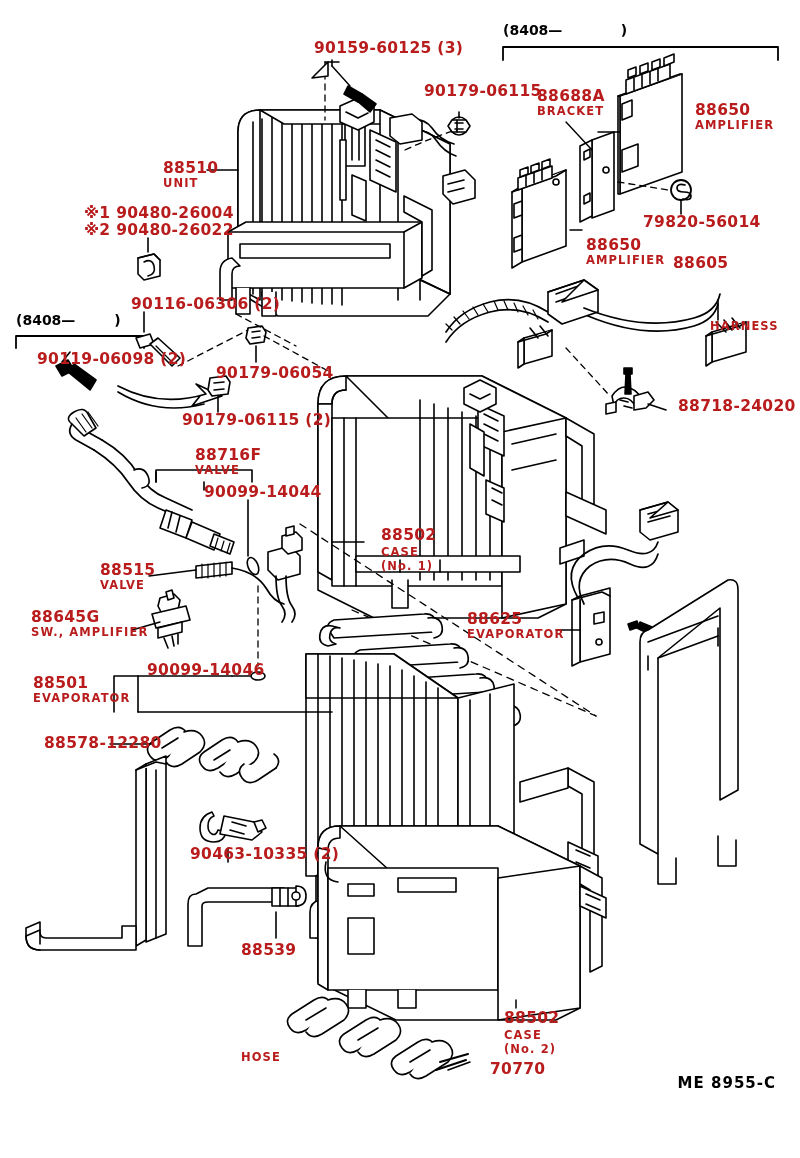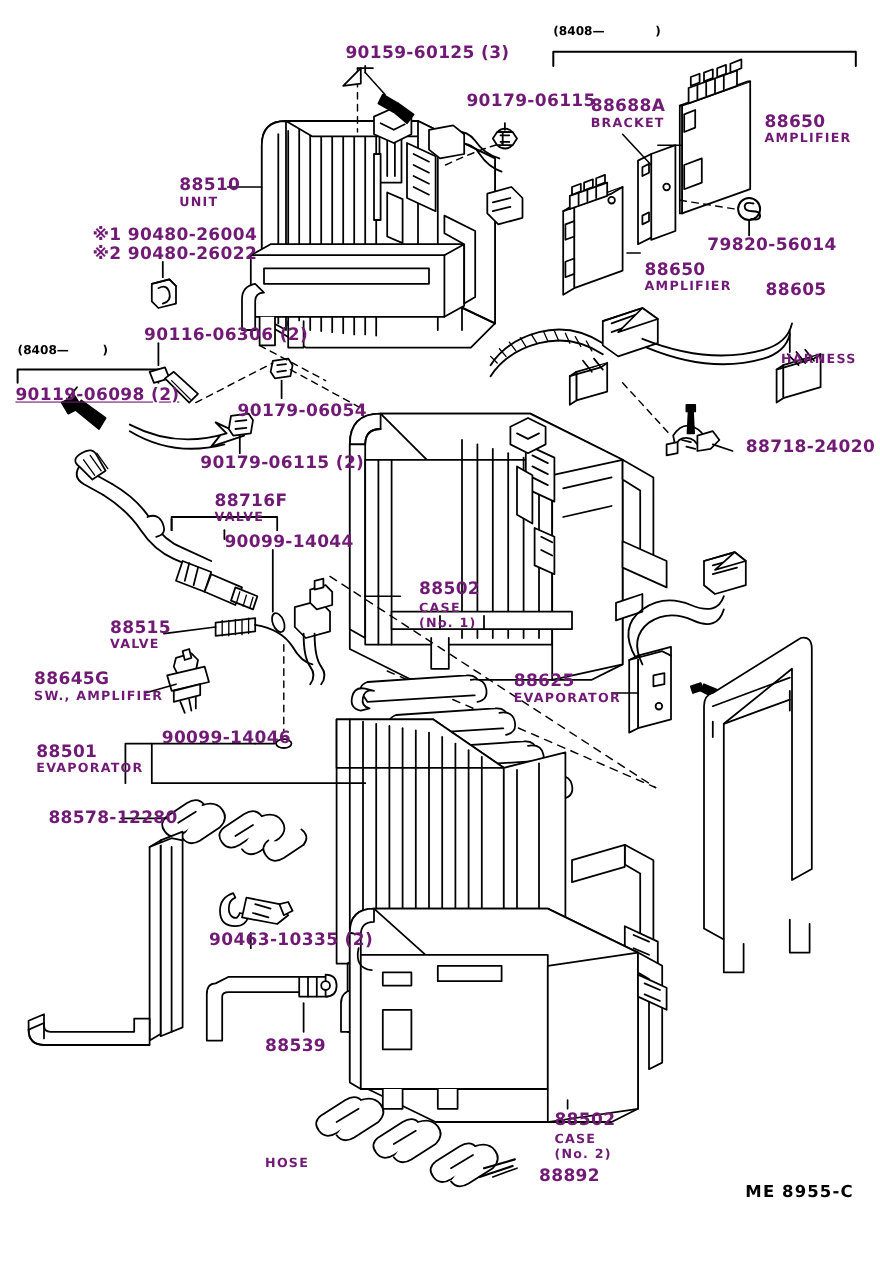--- a/index.html
+++ b/index.html
@@ -17,21 +17,21 @@
     overflow: hidden;
   }
   #art {
     position: absolute;
     left: 0; top: 0;
     width: 800px;
     height: 1158px;
   }
   .lbl {
     position: absolute;
-    color: #701a75;
+    color: #b91c1c;
     font-weight: bold;
     letter-spacing: 0.3px;
     white-space: pre;
     line-height: 1.02;
   }
   .pn {
     font-size: 15.5px;
     font-weight: bold;
   }
   .sub {
@@ -50,21 +50,21 @@
   }
   .legend .rule {
     border-bottom: 2px solid #000;
     width: 140px;
     margin-top: 2px;
   }
   .star { font-size: 14px; }
   .rngtop {
     position: absolute;
     font-weight: bold;
-    font-size: 11px;
+    font-size: 14px;
     white-space: pre;
   }
   .code {
     position: absolute;
     right: 24px;
     top: 1074px;
     font-size: 15px;
     font-weight: bold;
     letter-spacing: 1px;
   }
@@ -602,26 +602,26 @@
 
   <div class="lbl pn" style="left:163px; top:161px;">88510</div>
   <div class="lbl sub" style="left:163px; top:178px;">UNIT</div>
 
   <div class="lbl pn" style="left:84px; top:206px;">※1 90480-26004</div>
   <div class="lbl pn" style="left:84px; top:223px;">※2 90480-26022</div>
 
   <div class="lbl pn" style="left:586px; top:238px;">88650</div>
   <div class="lbl sub" style="left:586px; top:255px;">AMPLIFIER</div>
 
-  <div class="lbl pn" style="left:696px; top:256px;">88605</div>
+  <div class="lbl pn" style="left:673px; top:256px;">88605</div>
   <div class="lbl sub" style="left:710px; top:273px;margin-top:48px;">HARNESS</div>
 
   <div class="lbl pn" style="left:103px; top:297px;margin-left:28px;">90116-06306 (2)</div>
 
-  <div class="lbl pn" style="left:14px; top:352px;text-decoration:underline;">90119-06098 (2)</div>
+  <div class="lbl pn" style="left:37px; top:352px;">90119-06098 (2)</div>
 
   <div class="lbl pn" style="left:216px; top:366px;">90179-06054</div>
 
   <div class="lbl pn" style="left:182px; top:413px;">90179-06115 (2)</div>
 
   <div class="lbl pn" style="left:678px; top:399px;">88718-24020</div>
 
   <div class="lbl pn" style="left:195px; top:448px;">88716F</div>
   <div class="lbl sub" style="left:195px; top:465px;">VALVE</div>
 
@@ -649,17 +649,17 @@
 
   <div class="lbl pn" style="left:190px; top:847px;">90463-10335 (2)</div>
 
   <div class="lbl pn" style="left:241px; top:943px;text-align:right;">88539</div>
   <div class="lbl sub" style="left:241px; top:1004px;margin-top:48px;">HOSE</div>
 
   <div class="lbl pn" style="left:504px; top:1011px;">88502</div>
   <div class="lbl sub" style="left:504px; top:1028px; line-height:1.25;">CASE
 (No. 2)</div>
 
-  <div class="lbl pn" style="left:490px; top:1062px;">88892</div>
+  <div class="lbl pn" style="left:490px; top:1062px;">70770</div>
 
   <div class="code">ME  8955-C</div>
 
 </div>
 
 </body></html>

